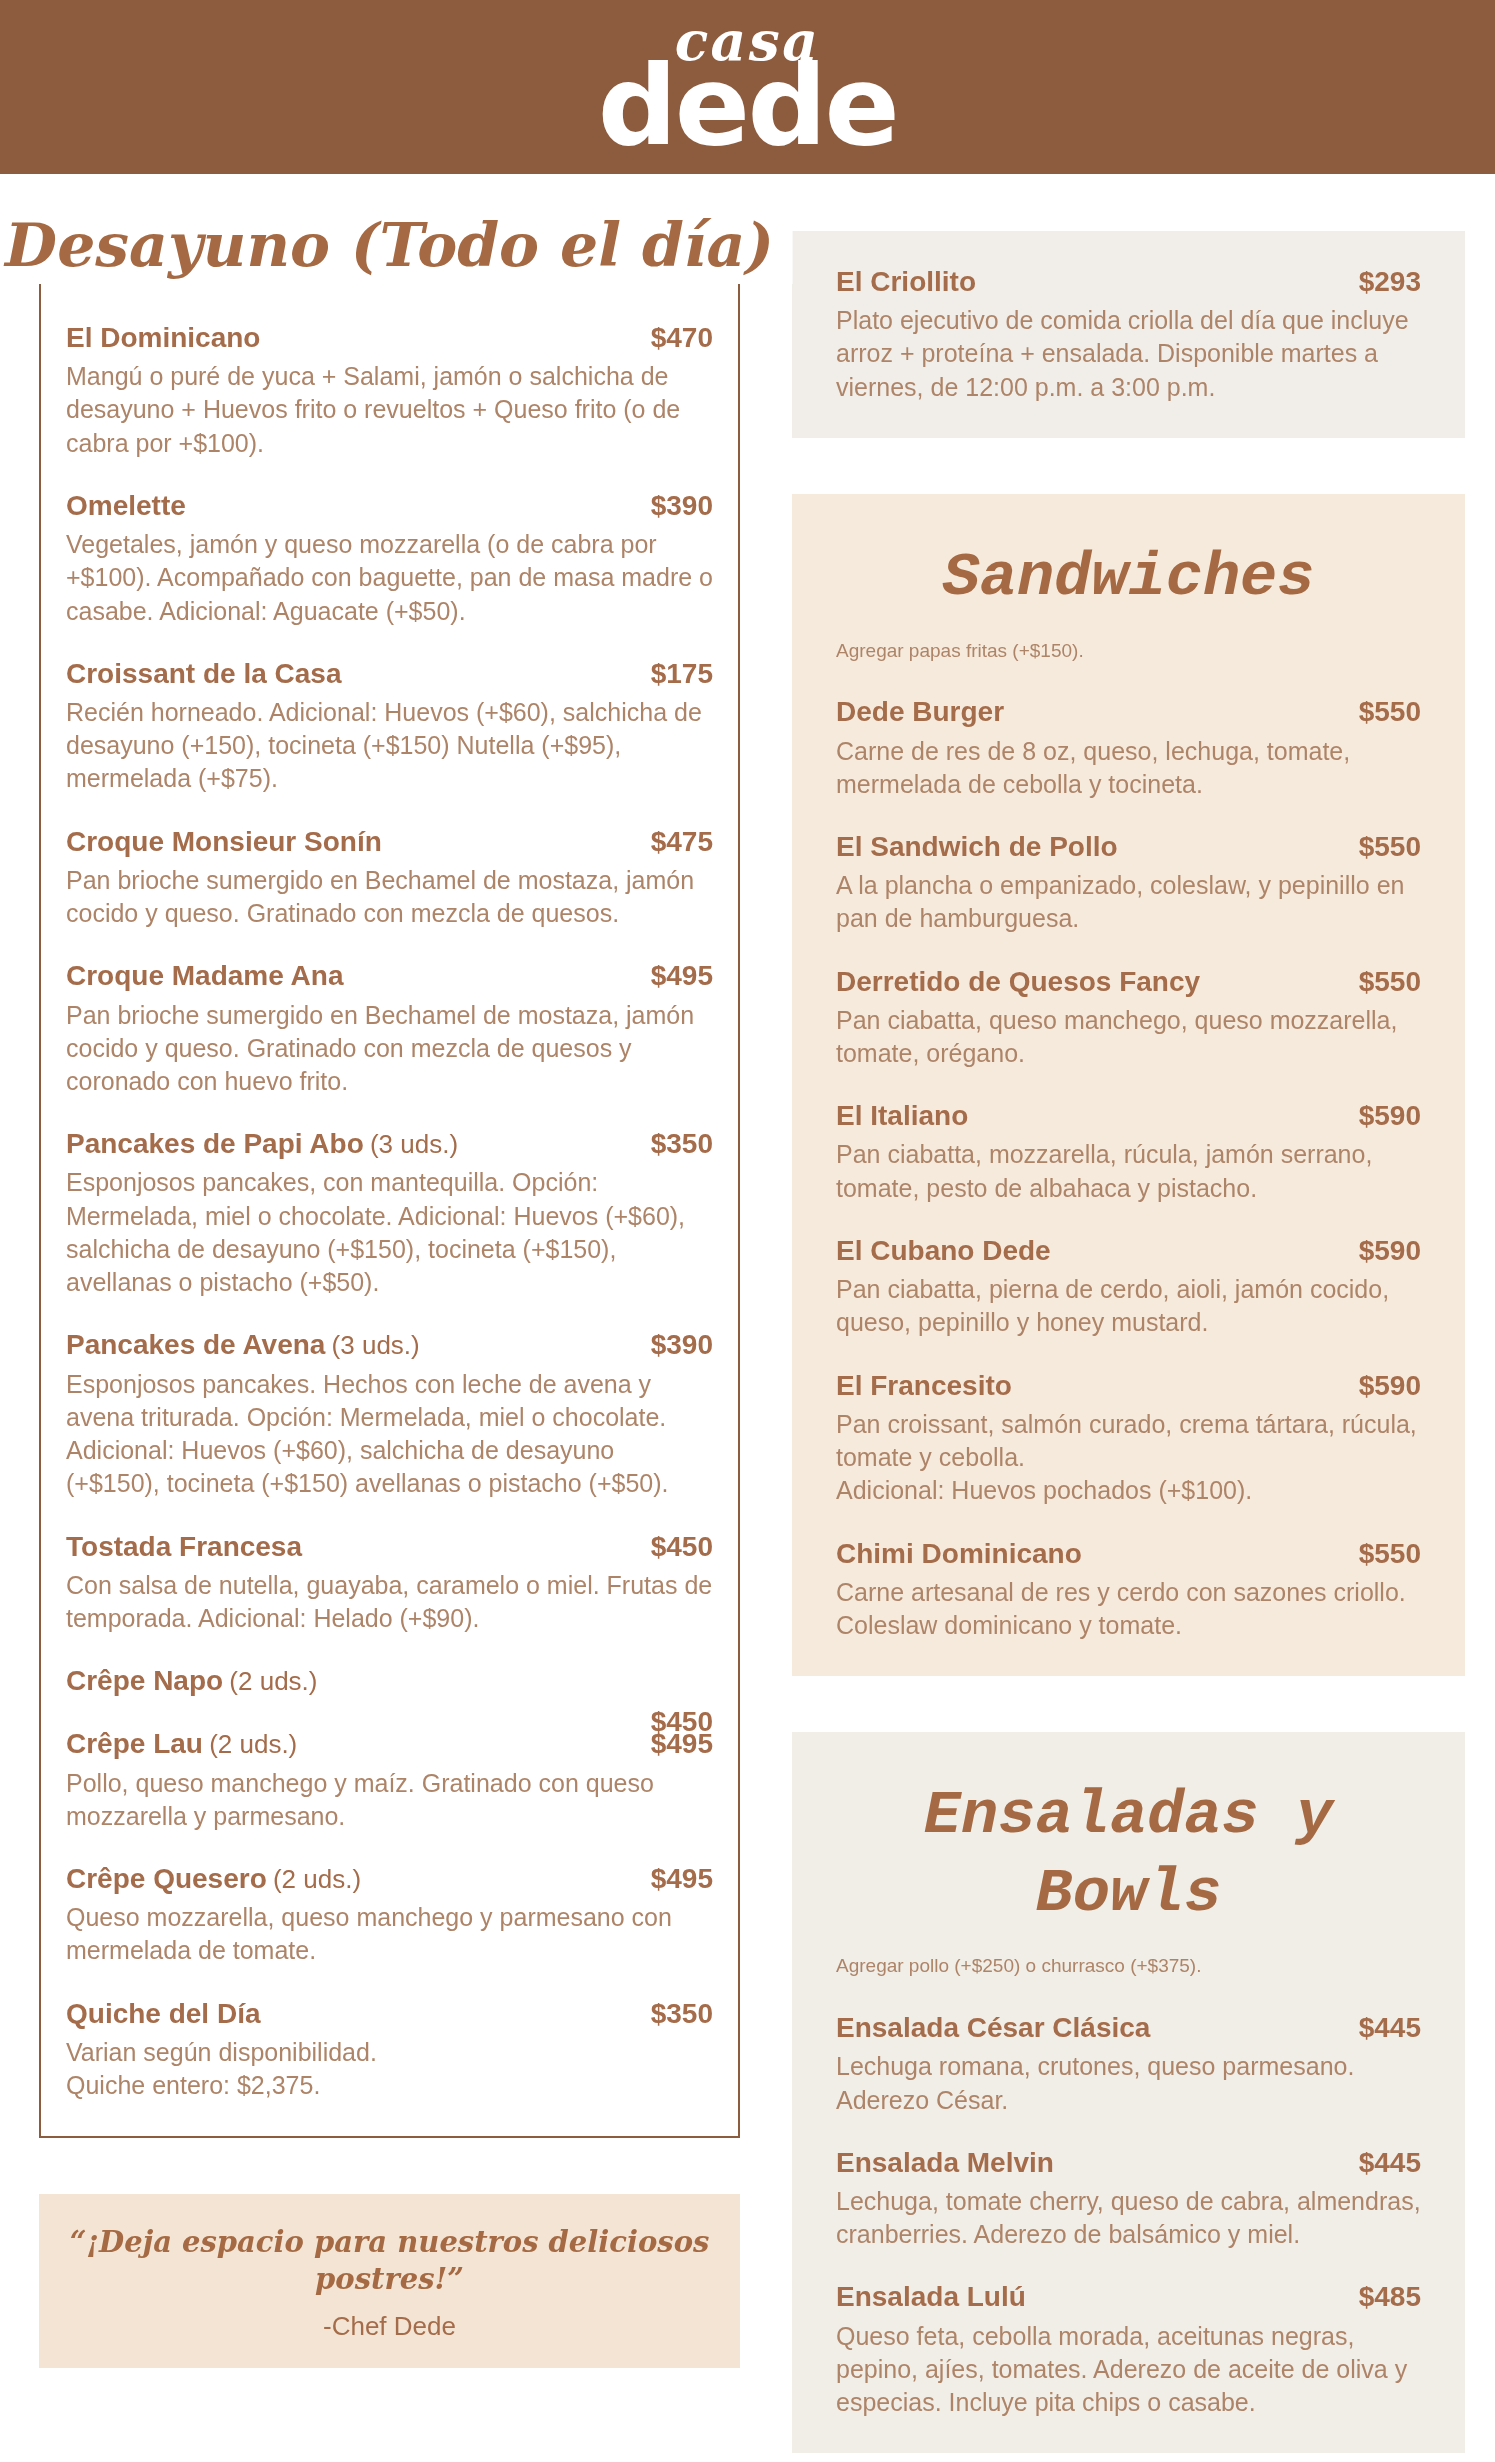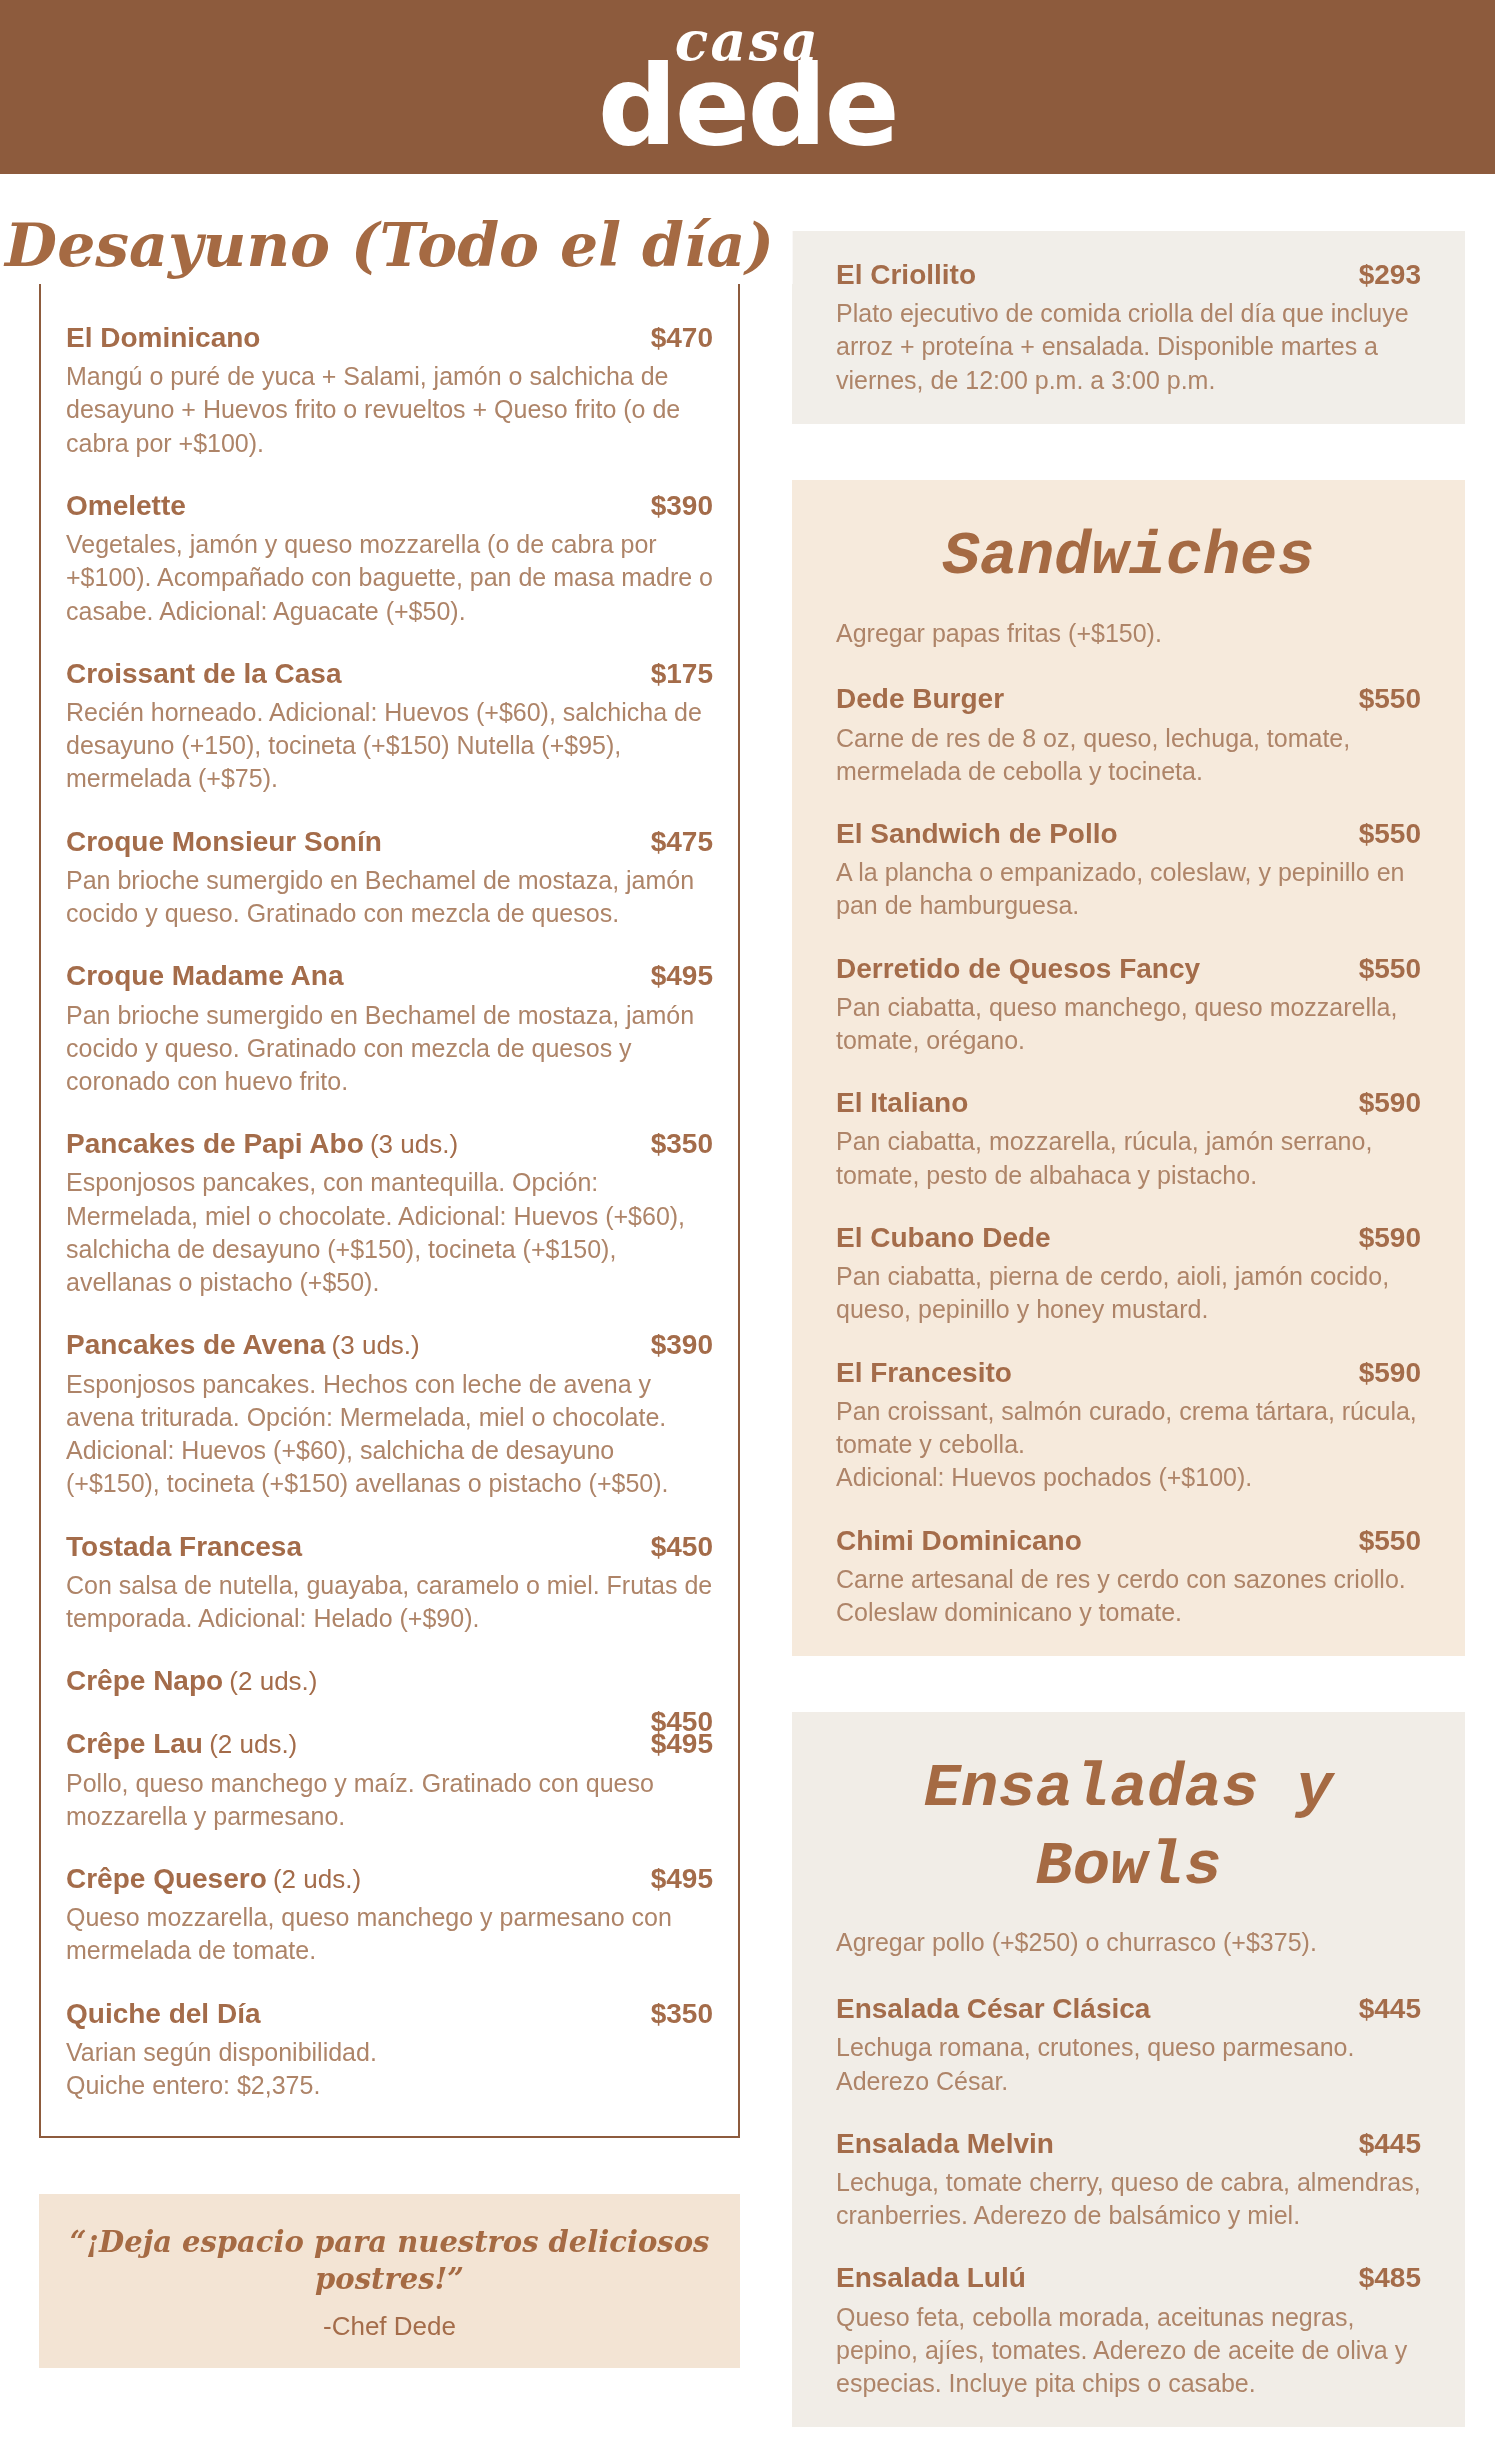--- a/index.html
+++ b/index.html
@@ -67,32 +67,32 @@
   }
   .item-desc{
     font-size:25px;color:var(--desc);line-height:1.33;margin-top:5px;
     white-space:pre-line;
   }
   
   .price-on-desc{position:relative;}
   .price-on-desc .item-price{position:absolute;right:0;top:41px;}
   .price-on-desc .item-desc{padding-right:134px;}
   
-  .card{padding:27px 44px;margin-bottom:56px;}
+  .card{padding:34px 44px;margin-bottom:56px;}
   .card-criollito{background:var(--bg-criollito);margin-top:57px;}
   .card-sand{background:var(--bg-sand);}
   .card-ens{background:var(--bg-ens);margin-bottom:0;}
   .section-title{
     text-align:center;
     font-family:Liberation Mono, monospace;font-style:italic;font-weight:bold;
     font-size:62px;color:var(--script);line-height:1.25;
     margin:11.2px 0 21px 0;
   }
   .section-note{
-    font-size:25px;color:var(--desc);line-height:1.33;margin-bottom:32.5px;
+    font-size:19px;color:var(--desc);line-height:1.33;margin-bottom:32.5px;
   }
   
   .quote-card{
     margin-top:56px;background:var(--bg-quote);
     padding:30px 19px 26px 19px;text-align:center;
   }
   .quote-text{
     font-family:"DejaVu Serif",serif;font-style:italic;font-weight:bold;
     font-size:29px;color:var(--script);line-height:1.25;
   }

